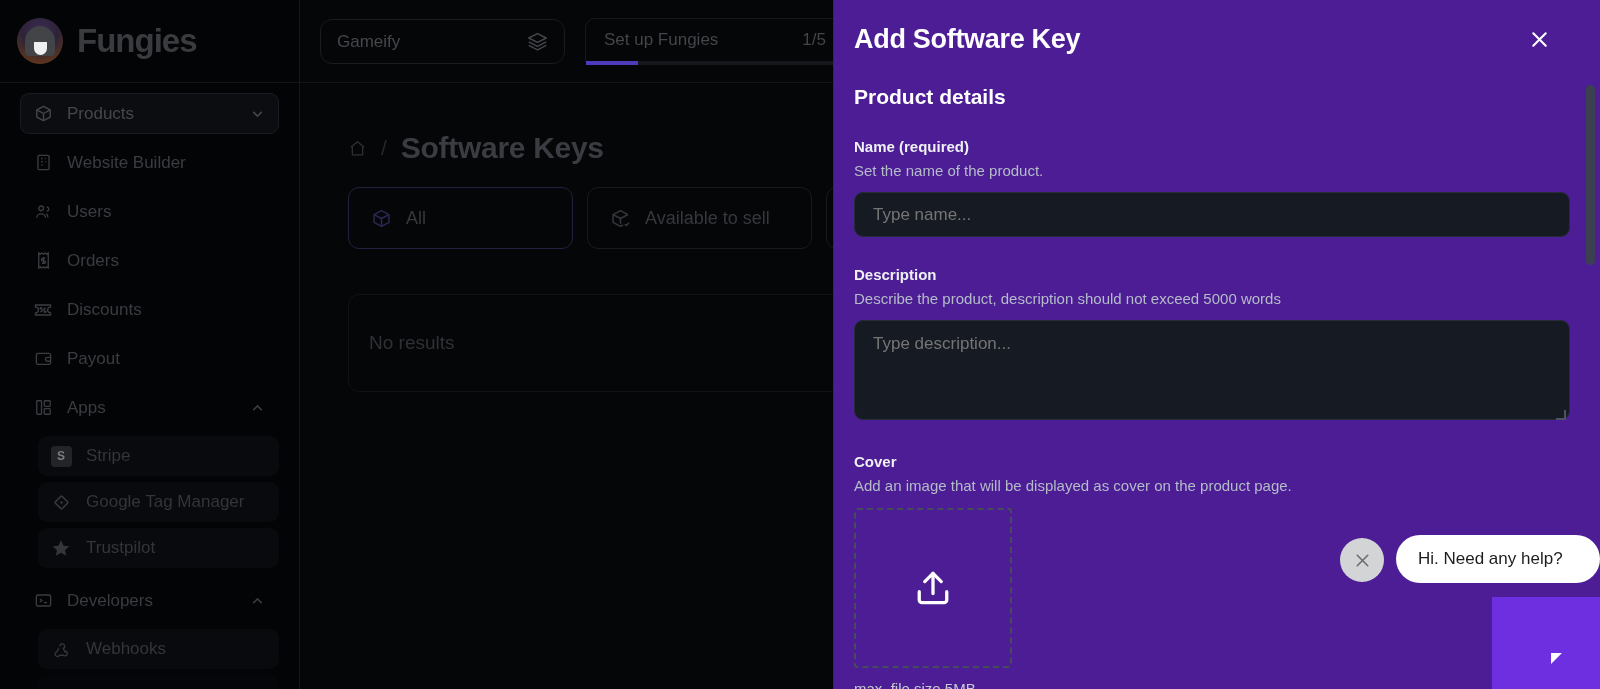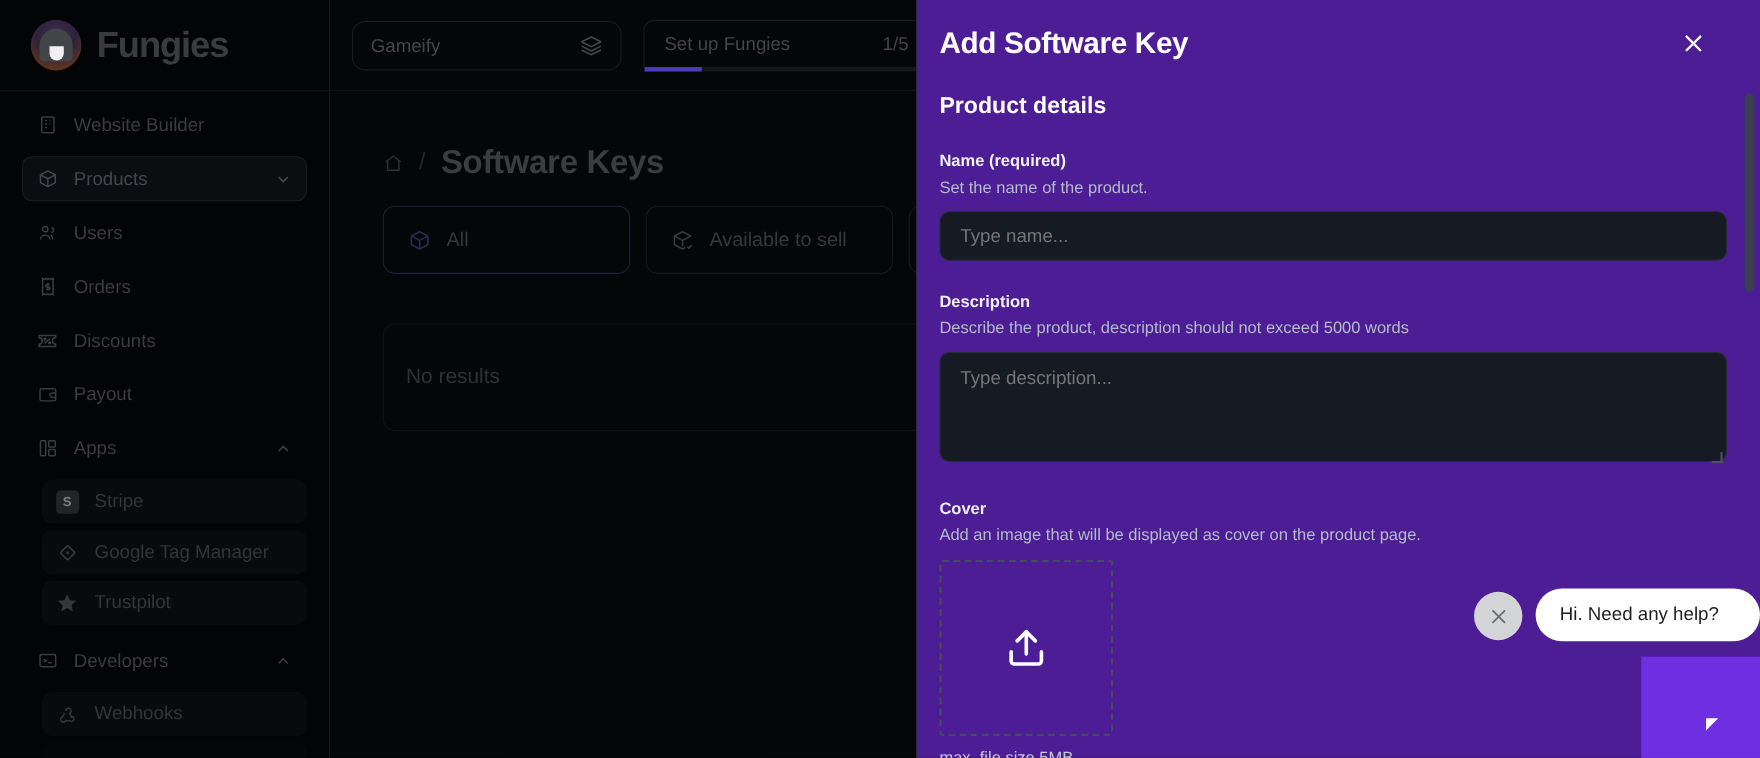--- a/index.html
+++ b/index.html
@@ -13,21 +13,21 @@
 
   
   .sidebar {
     position: absolute; left: 0; top: 0;
     width: 300px; height: 689px;
     background: #030406;
     border-right: 1px solid #15171c;
   }
   .logo-row {
     height: 83px; display: flex; align-items: center;
-    padding-left: 28px; gap: 14px;
+    padding-left: 17px; gap: 14px;
     border-bottom: 1px solid #121419;
   }
   .logo-mark {
     width: 46px; height: 46px; border-radius: 50%;
     background: radial-gradient(circle at 50% 25%, #3b2a52 0%, #2d2338 45%, #5a3320 78%, #7a4320 100%);
     position: relative; overflow: hidden; flex: none;
   }
   .logo-mark .cap {
     position: absolute; left: 8px; top: 8px; width: 30px; height: 16px;
     background: #434448; border-radius: 15px 15px 0 0;
@@ -213,47 +213,47 @@
       <div class="logo-mark">
         <div class="cap"></div>
           <div class="face"></div>
           <div class="mouth"></div>
       </div>
       <div class="logo-text">Fungies</div>
     </div>
 
     <nav class="nav">
 
+      <div class="nav-item active">
+        <span class="nav-icon">
+          <svg width="19" height="19" viewBox="0 0 24 24" fill="none" stroke="#46474c" stroke-width="1.7" stroke-linejoin="round">
+              <path d="M20.5 7.5 12 3 3.5 7.5v9L12 21l8.5-4.5z"></path>
+              <path d="M3.5 7.5 12 12l8.5-4.5M12 12v9"></path>
+            </svg>
+        </span>
+        <span>Products</span>
+        <span class="chev">
+          <svg width="17" height="17" viewBox="0 0 24 24" fill="none" stroke="#46474c" stroke-width="2">
+              <polyline points="6 9 12 15 18 9"></polyline>
+            </svg>
+        </span>
+      </div>
+
       <div class="nav-item">
         <span class="nav-icon">
           <svg width="19" height="19" viewBox="0 0 24 24" fill="none" stroke="#3b3c41" stroke-width="1.7">
               <rect x="5" y="3" width="14" height="18" rx="1.5"></rect>
               <line x1="9" y1="7" x2="11" y2="7"></line>
               <line x1="9" y1="11" x2="11" y2="11"></line>
               <line x1="9" y1="15" x2="11" y2="15"></line>
               <line x1="14" y1="7" x2="15" y2="7"></line>
               <line x1="14" y1="11" x2="15" y2="11"></line>
             </svg>
         </span>
         <span>Website Builder</span>
-      </div>
-
-      <div class="nav-item active">
-        <span class="nav-icon">
-          <svg width="19" height="19" viewBox="0 0 24 24" fill="none" stroke="#46474c" stroke-width="1.7" stroke-linejoin="round">
-              <path d="M20.5 7.5 12 3 3.5 7.5v9L12 21l8.5-4.5z"></path>
-              <path d="M3.5 7.5 12 12l8.5-4.5M12 12v9"></path>
-            </svg>
-        </span>
-        <span>Products</span>
-        <span class="chev">
-          <svg width="17" height="17" viewBox="0 0 24 24" fill="none" stroke="#46474c" stroke-width="2">
-              <polyline points="6 9 12 15 18 9"></polyline>
-            </svg>
-        </span>
       </div>
 
       <div class="nav-item">
         <span class="nav-icon">
           <svg width="19" height="19" viewBox="0 0 24 24" fill="none" stroke="#3b3c41" stroke-width="1.7">
               <circle cx="9" cy="8" r="3"></circle>
               <path d="M3.5 20c0-3 2.5-5 5.5-5s5.5 2 5.5 5"></path>
               <path d="M16 11.5a2.6 2.6 0 0 0 0-5.2"></path>
               <path d="M17.5 19.5c0-2-.8-3.6-2-4.6"></path>
             </svg>

